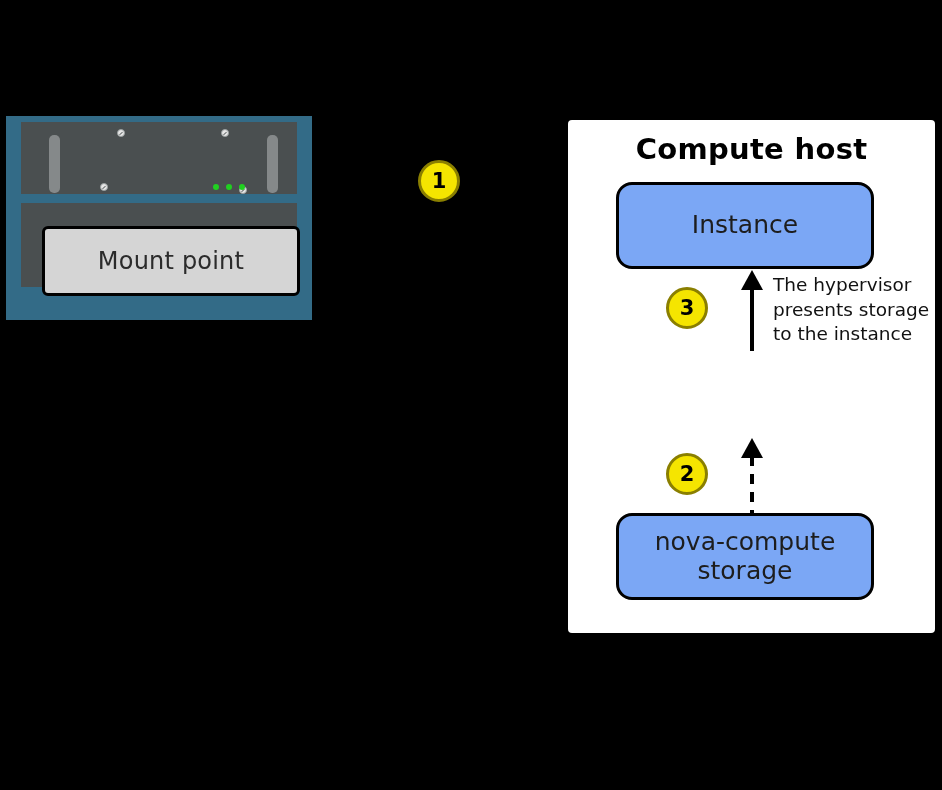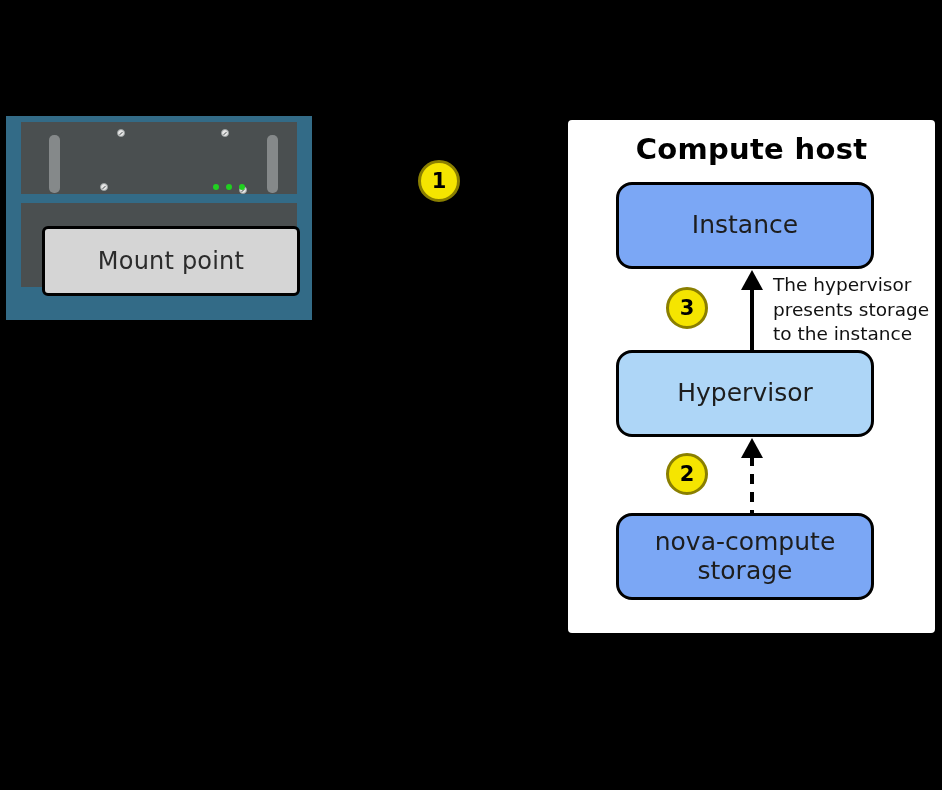--- a/index.html
+++ b/index.html
@@ -262,21 +262,20 @@
 
   <div class="arrow" id="arrow-hypervisor-to-instance">
     <div class="head"></div>
     <div class="shaft"></div>
   </div>
 
   <div id="hypervisor-annotation">The hypervisor
 presents storage
 to the instance</div>
 
-  <div class="host-box" id="hypervisor-box">Hypervisor</div>
 
   <div class="arrow" id="arrow-nova-to-hypervisor">
     <div class="head"></div>
     <div class="shaft dashed"></div>
   </div>
 
   <div class="host-box" id="nova-compute-box">nova-compute
 storage</div>
 </div>
 

